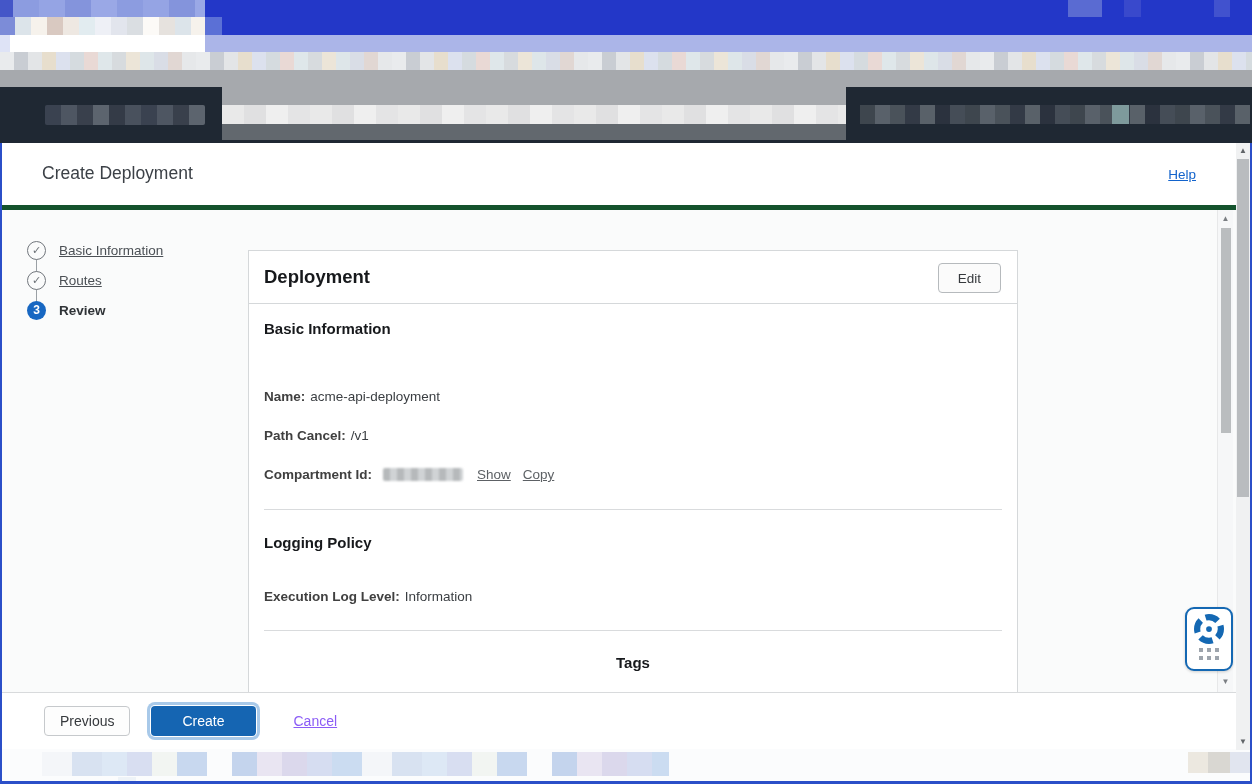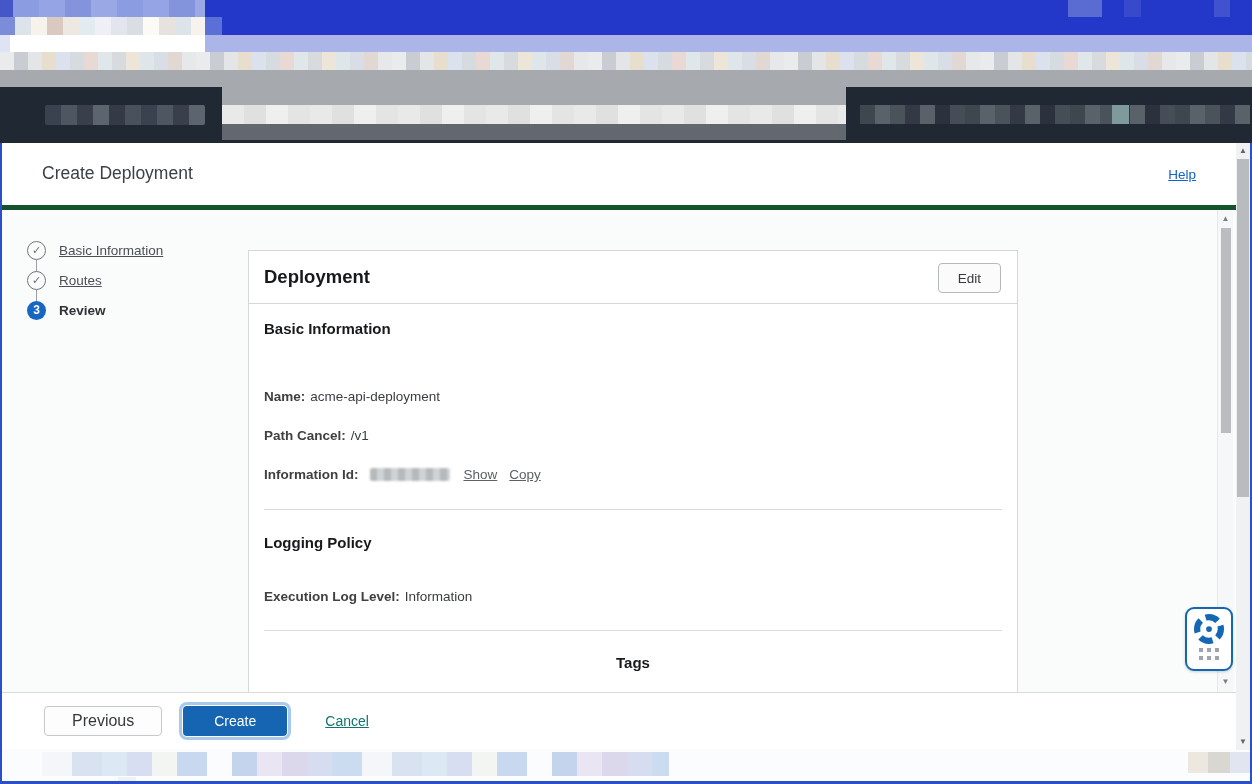--- a/index.html
+++ b/index.html
@@ -103,26 +103,26 @@
   .help-widget { left:1185px; top:607px; width:48px; height:64px; background:#ffffff;
     border:2px solid #1468b3; border-radius:9px; box-shadow:0 1px 3px rgba(0,0,0,0.18);
     display:flex; flex-direction:column; align-items:center; cursor:pointer; }
   .help-widget svg { margin-top:5px; }
   .dots { margin-top:4px; display:grid; grid-template-columns:repeat(3,4px); grid-template-rows:repeat(2,4px); gap:4px; }
   .dots i { background:#9da4ac; width:4px; height:4px; display:block; }
 
   
   .dlg-footer { left:2px; top:692px; width:1234px; height:57px; background:#ffffff;
     border-top:1px solid #d8dadc; display:flex; align-items:center; padding-left:42px; }
-  .btn-prev { height:30px; padding:0 27px; background:#fdfdfd; border:1px solid #c6c9cc; border-radius:4px;
-    font-size:16px; color:#36393d; font-family:"Liberation Sans", sans-serif; cursor:pointer; }
+  .btn-prev { height:30px; padding:0 15px; background:#fdfdfd; border:1px solid #c6c9cc; border-radius:4px;
+    font-size:14px; color:#36393d; font-family:"Liberation Sans", sans-serif; cursor:pointer; }
   .btn-create { margin-left:21px; height:30px; padding:0 31px; background:#1565b2; border:none; border-radius:4px;
     font-size:14px; color:#ffffff; font-family:"Liberation Sans", sans-serif; cursor:pointer;
     box-shadow:0 0 0 1px #ffffff, 0 0 0 4px #a8c9e9; }
-  .cancel-link { margin-left:38px; font-size:14px; color:#0f766e; text-decoration:underline; cursor:pointer; }
+  .cancel-link { margin-left:38px; font-size:14px; color:#8b5cf6; text-decoration:underline; cursor:pointer; }
 
   
   .subfooter { left:2px; top:749px; width:1248px; height:32px; background:#fbfcfd; }
   .m1 { position:absolute; left:40px; top:3px; width:627px; height:24px;
     background:repeating-linear-gradient(90deg,#f4f6f9 0 30px,#d8e2f1 30px 60px,#dde8f5 60px 85px,#d8def1 85px 110px,#f2f5f2 110px 135px,#c8d8ef 135px 165px,#fbfcfd 165px 190px,#c4d4ed 190px 215px,#e9e5f2 215px 240px,#dbd8ec 240px 265px,#d6ddf1 265px 290px,#cbdcf1 290px 320px); }
   .m2 { position:absolute; left:1186px; top:3px; width:62px; height:21px;
     background:repeating-linear-gradient(90deg,#ece8e0 0 20px,#d9d7d2 20px 42px,#e1e5ef 42px 62px); }
   .m3 { position:absolute; left:116px; top:28px; width:18px; height:5px; background:#eef3f8; }
 
   
@@ -202,21 +202,21 @@
     <div class="card-body">
       <div class="sec-h">Basic Information</div>
 
       <div class="field f1">
         <span class="flabel">Name:</span><span class="fvalue">acme-api-deployment</span>
       </div>
       <div class="field f2">
         <span class="flabel">Path Cancel:</span><span class="fvalue">/v1</span>
       </div>
       <div class="field f2">
-        <span class="flabel">Information Id:</span><span class="redacted"></span><a class="minilink">Show</a><a class="minilink" style="margin-left:12px;">Copy</a>
+        <span class="flabel">Compartment Id:</span><span class="redacted"></span><a class="minilink">Show</a><a class="minilink" style="margin-left:12px;">Copy</a>
       </div>
 
       <div class="hr hr1"></div>
       <div class="sec-h h-log">Logging Policy</div>
       <div class="field f-log">
         <span class="flabel">Execution Log Level:</span><span class="fvalue">Information</span>
       </div>
 
       <div class="hr hr2"></div>
       <div class="sec-h h-tags">Tags</div>

